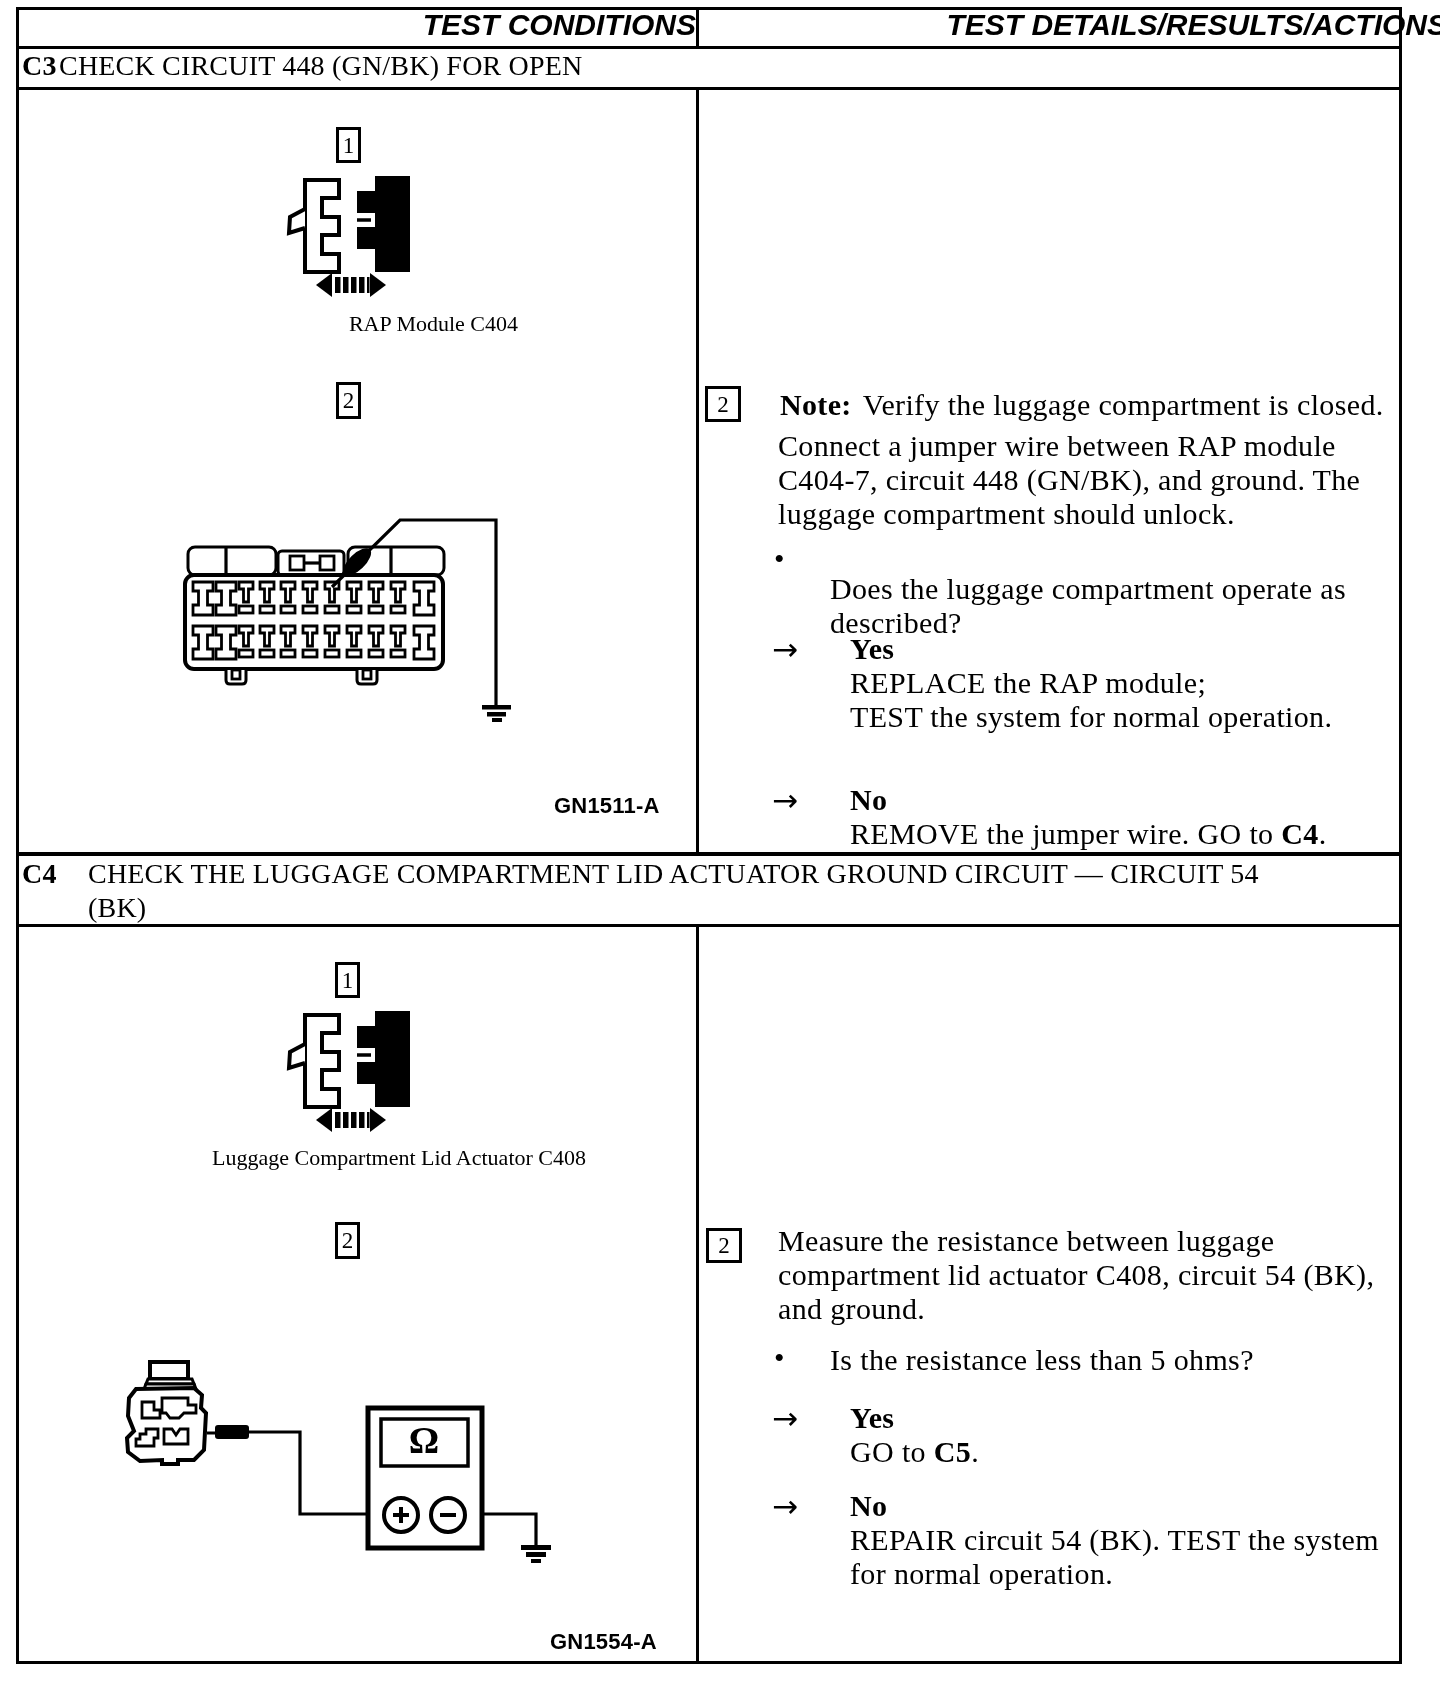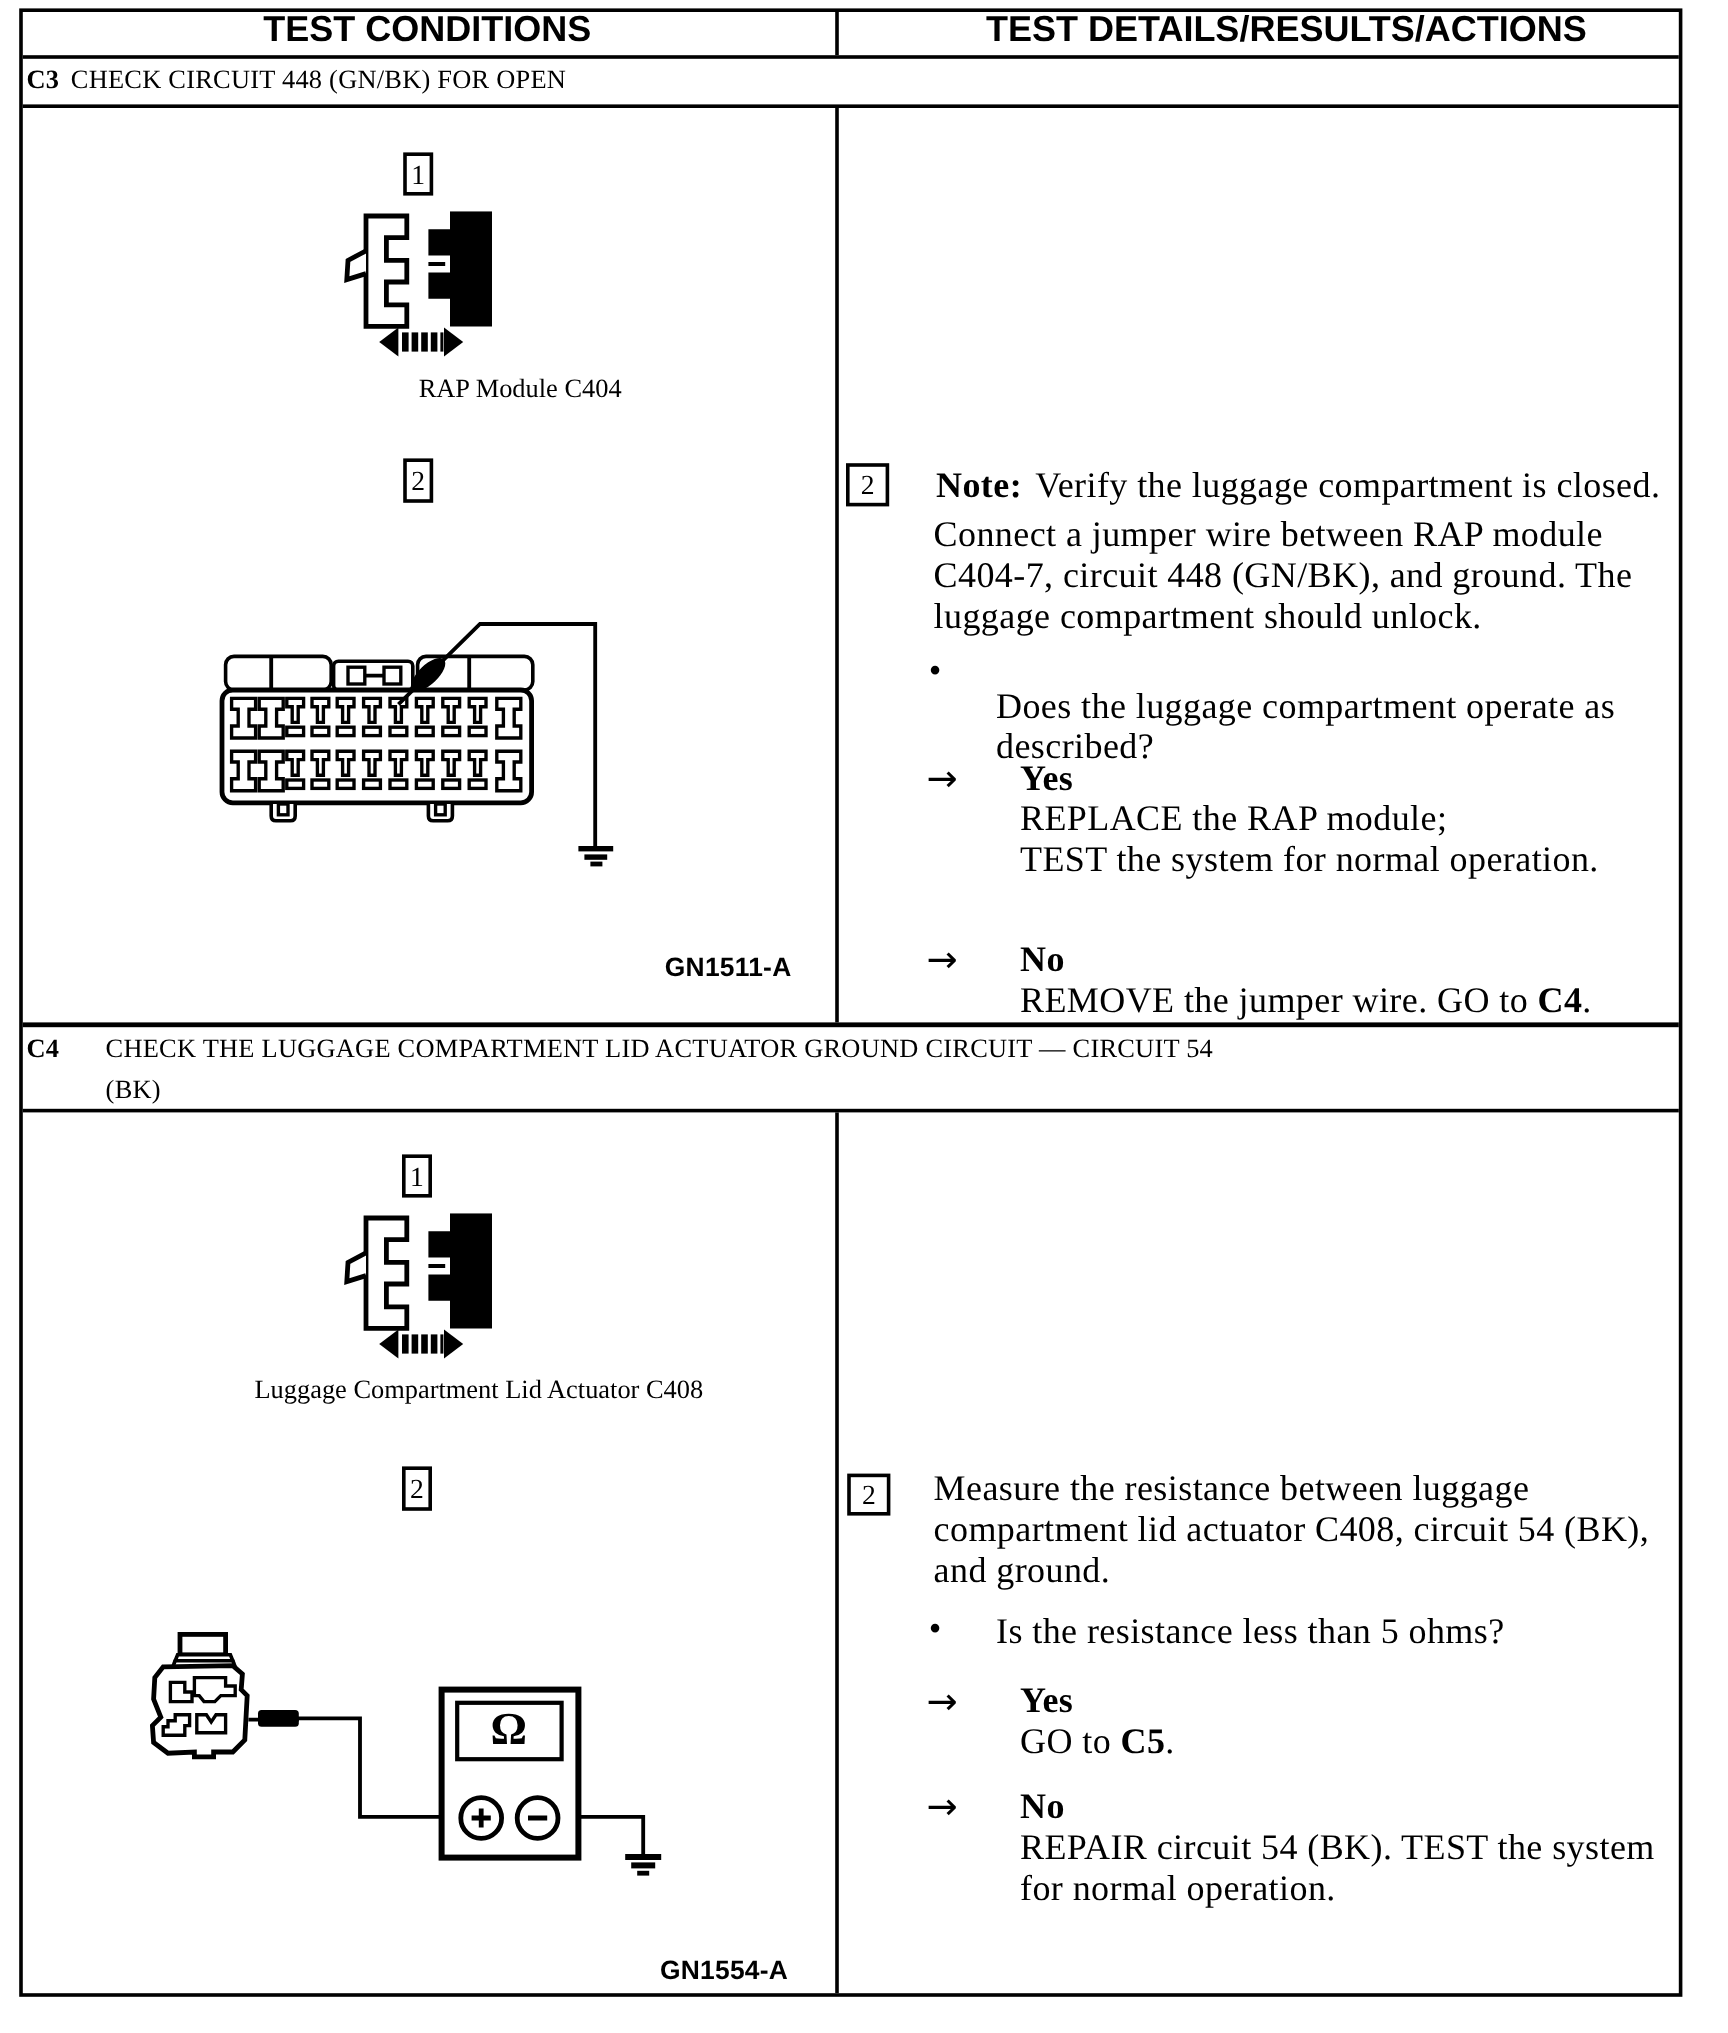--- a/index.html
+++ b/index.html
@@ -2,22 +2,22 @@
 <html><head>
 <meta charset="utf-8">
 <style>
   html,body{margin:0;padding:0;background:#ffffff;}
   .page{position:relative;width:1440px;height:1694px;background:#ffffff;color:#000;
         font-family:"Liberation Serif",serif;overflow:hidden;}
   .abs{position:absolute;}
   .frame{border:3px solid #000;}
   .hline,.vline{background:#000;}
   .hdr{font-family:"Liberation Sans",sans-serif;font-weight:bold;font-size:30px;line-height:38px;
-       text-align:center;}
-  .rowtitle{font-size:22px;line-height:34px;letter-spacing:0.2px;}
+       text-align:right;font-style:italic;}
+  .rowtitle{font-size:28px;line-height:34px;letter-spacing:0.2px;}
   .rowtitle .sid{font-weight:bold;}
   .body-line{font-size:30px;line-height:34px;white-space:nowrap;letter-spacing:0.35px;margin-left:12px;}
   .bold{font-weight:bold;}
   .numbox{border:3px solid #000;display:flex;align-items:center;justify-content:center;
           font-size:23px;line-height:1;background:#fff;}
   .figlabel{font-size:22px;line-height:26px;text-align:right;white-space:nowrap;}
   .figid{font-family:"Liberation Sans",sans-serif;font-weight:bold;font-size:22px;line-height:24px;
          letter-spacing:0.2px;white-space:nowrap;}
   .arrow{font-family:"DejaVu Sans",sans-serif;font-size:31px;line-height:34px;}
   .bullet-dot{font-size:30px;line-height:34px;}

